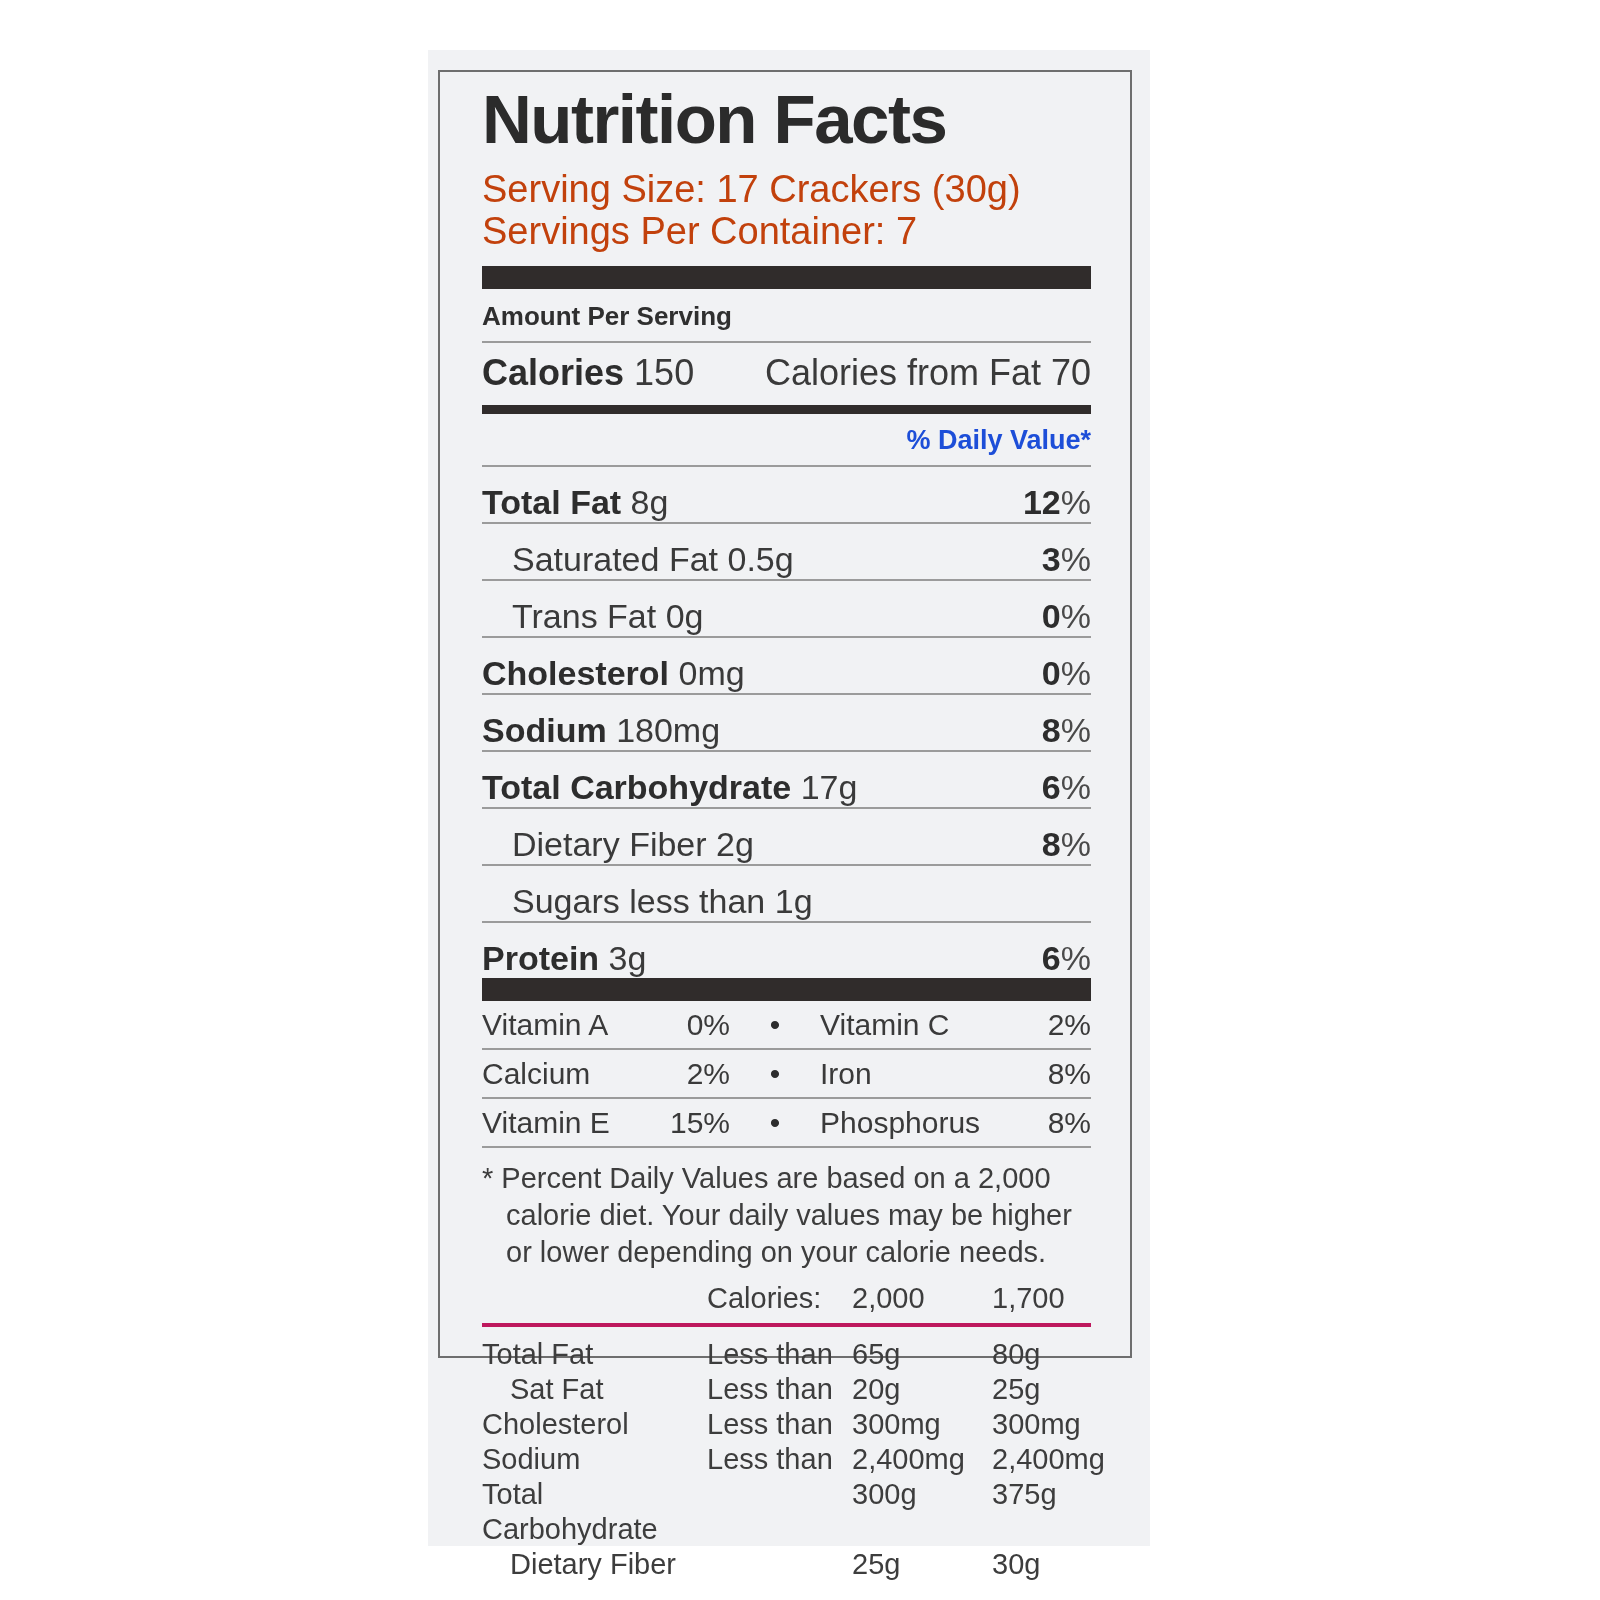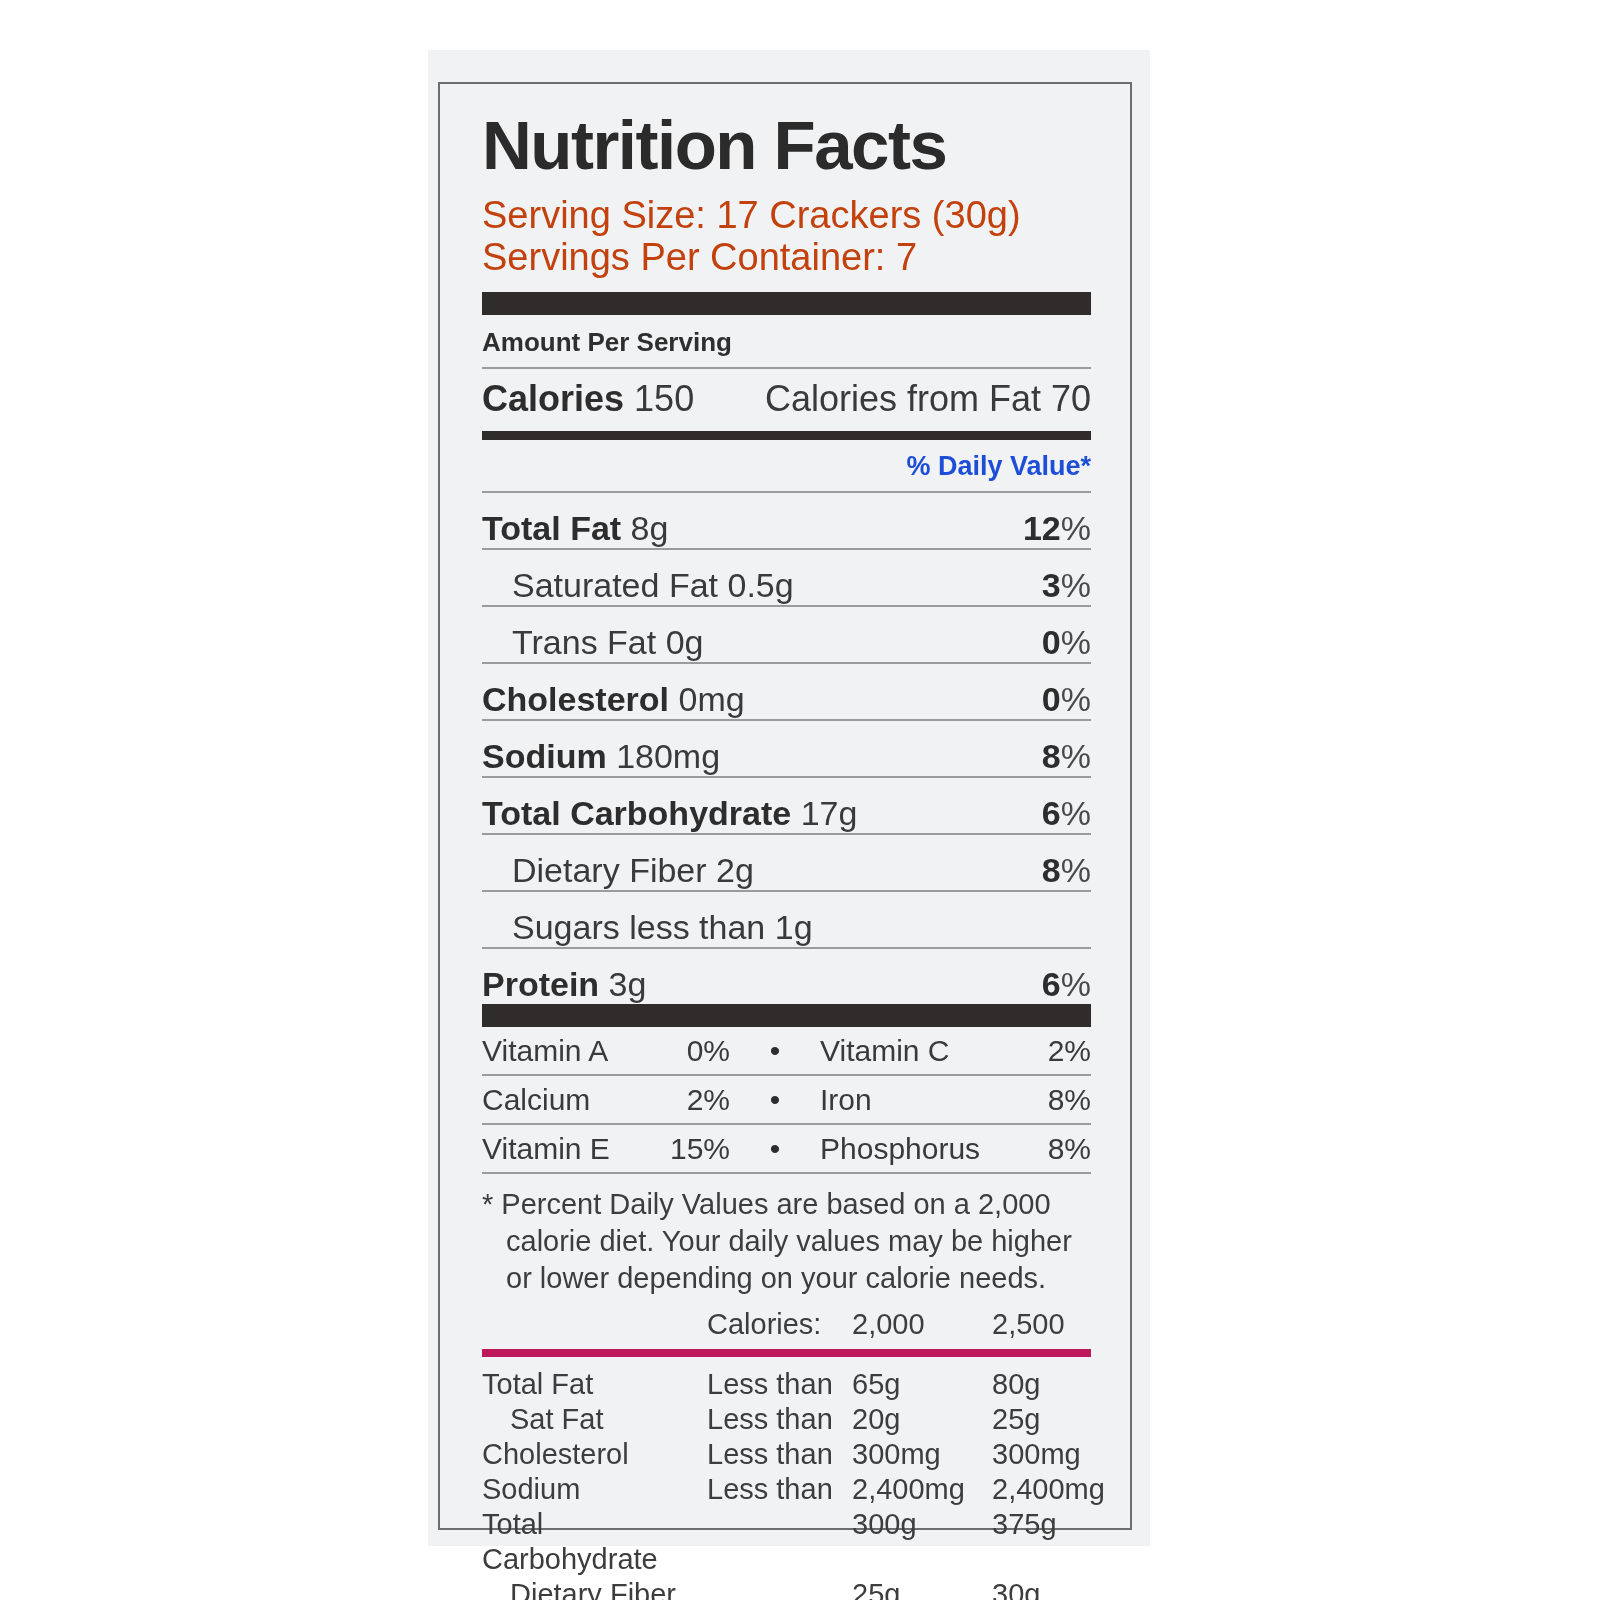--- a/index.html
+++ b/index.html
@@ -2,23 +2,23 @@
 <html><head>
 <meta charset="utf-8">
 <style>
   html,body{margin:0;padding:0;background:#ffffff;}
   body{width:1600px;height:1600px;position:relative;overflow:hidden;
        font-family:"Liberation Sans","DejaVu Sans",sans-serif;color:#3a3a3a;}
 
   .photo{position:absolute;left:428px;top:50px;width:722px;height:1496px;
          background:#f1f2f4;}
 
-  .nf{position:absolute;left:10px;top:20px;width:694px;height:1448px;
+  .nf{position:absolute;left:10px;top:20px;width:694px;height:1288px;
       border:2px solid #6e6e6e;box-sizing:border-box;
-      padding:20px 39px 0 42px;background:transparent;margin-top:12px;}
+      padding:6px 39px 0 42px;background:transparent;}
 
   .title{font-size:69px;font-weight:700;letter-spacing:-1.5px;color:#2b2b2b;
          line-height:1.05;margin:6px 0 12px 0;white-space:nowrap;}
   .serving{font-size:38px;line-height:42px;color:#c2410c;}
 
   .bar-thick{height:23px;background:#302c2b;margin-top:14px;}
   .bar-med{height:9px;background:#302c2b;}
 
   .aps{font-size:26px;font-weight:700;color:#2f2f2f;padding:12px 0 9px 0;}
 
@@ -40,21 +40,21 @@
         align-items:center;height:47px;font-size:30px;
         border-bottom:2px solid #9b9b9b;}
   .vrow .v1,.vrow .v2{text-align:right;}
   .vrow .blt{text-align:center;color:#2d2d2d;}
 
   .footnote{font-size:29px;line-height:37px;color:#3d3d3d;
             padding:12px 0 10px 24px;text-indent:-24px;}
 
   .frow{display:grid;grid-template-columns:225px 145px 140px 1fr;
         font-size:29px;line-height:35px;color:#3d3d3d;}
-  .frow.head{padding-bottom:7px;border-bottom:8px solid #be185d;}
+  .frow.head{padding-bottom:7px;border-bottom:4px solid #be185d;}
   .frow.first{padding-top:10px;}
   .find{padding-left:28px;}
 </style>
 </head>
 <body>
 
 <div class="photo">
   <div class="nf">
 
     <div class="title">Nutrition Facts</div>
@@ -134,21 +134,21 @@
       <span>Phosphorus</span>
       <span class="v2">8%</span>
     </div>
 
     <div class="footnote"><span>*</span> <span>Percent Daily Values are based on a 2,000 calorie diet. Your daily values may be higher or lower depending on your calorie needs.</span></div>
 
     <div class="frow head">
       <span></span>
       <span>Calories:</span>
       <span>2,000</span>
-      <span>2,500</span>
+      <span>1,700</span>
     </div>
     <div class="frow first">
       <span>Total Fat</span>
       <span>Less than</span>
       <span>65g</span>
       <span>80g</span>
     </div>
     <div class="frow">
       <span class="find">Sat Fat</span>
       <span>Less than</span>

